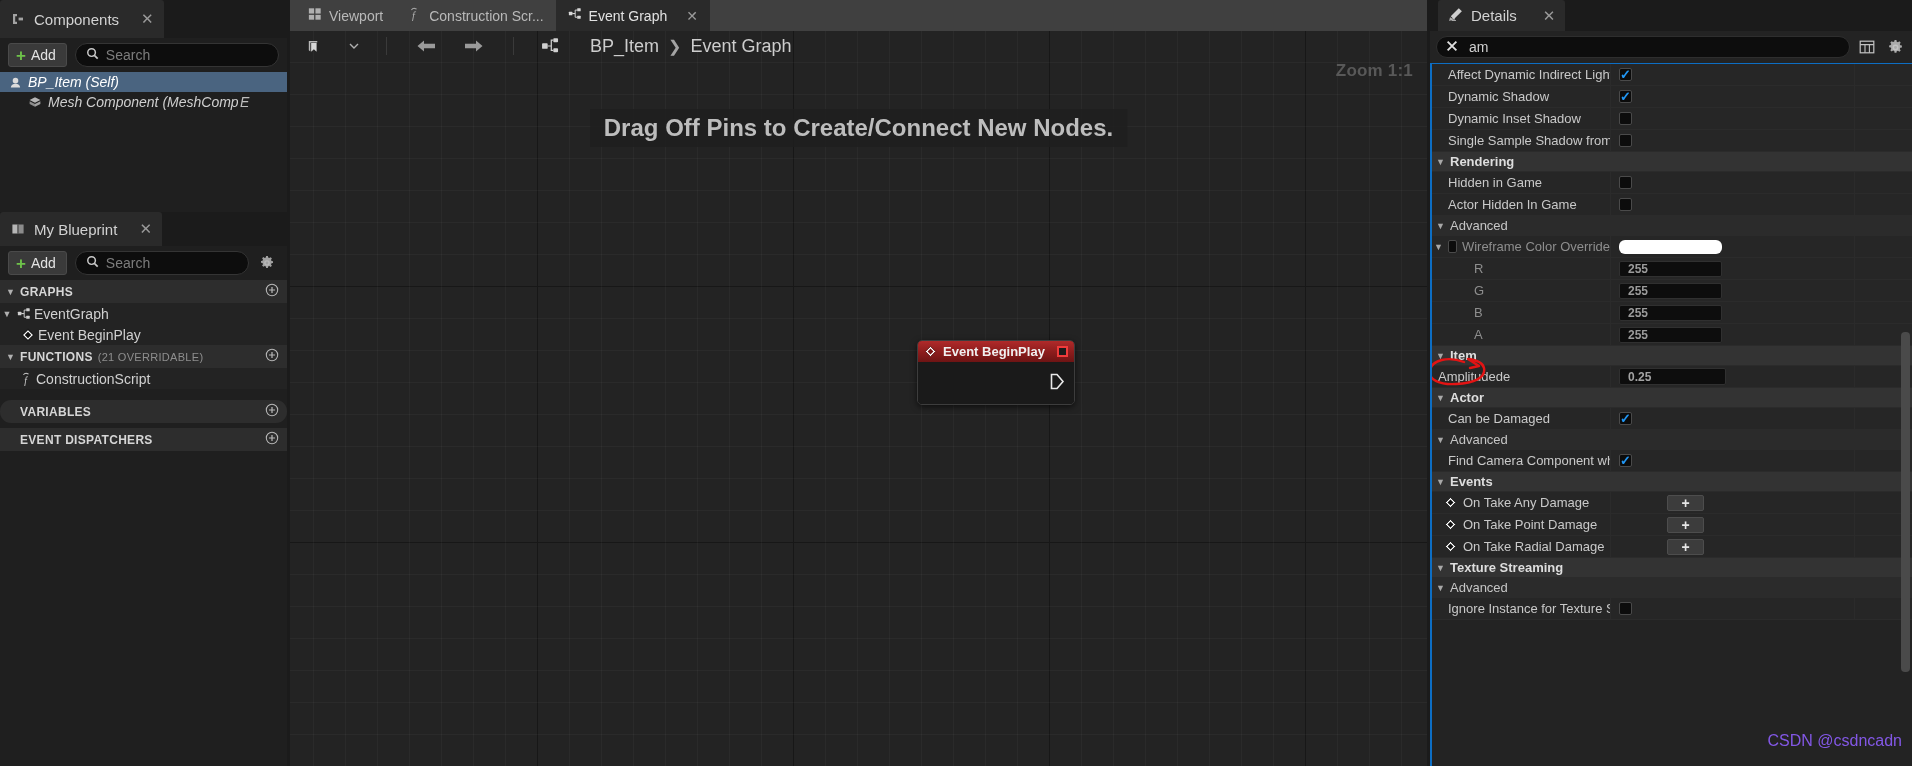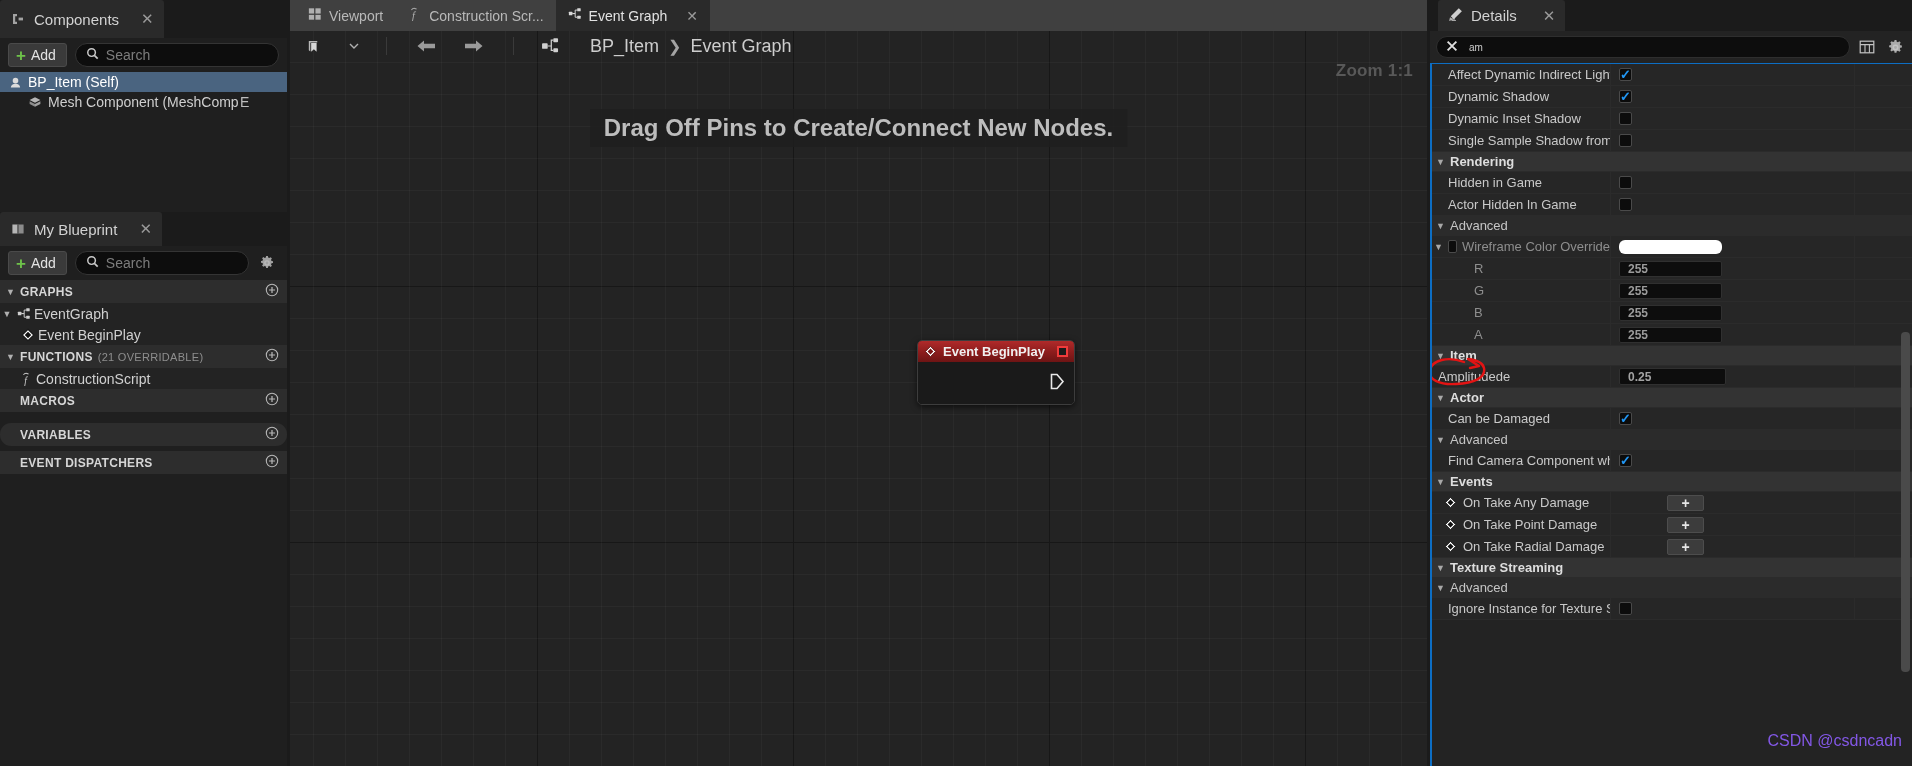--- a/index.html
+++ b/index.html
@@ -32,21 +32,21 @@
     font-size: 14px; color: #e3e3e3; cursor: pointer;
   }
   .add-btn .plus { color: #6ec24a; font-size: 17px; line-height: 1; font-weight: 700; }
   .searchbox {
     flex: 1; height: 24px; background: #0d0d0d; border: 1px solid #343434; border-radius: 12px;
     display: flex; align-items: center; gap: 7px; padding: 0 10px; color: #7d7d7d; font-size: 14px;
   }
   .gear-btn { width: 20px; height: 20px; display: flex; align-items: center; justify-content: center; cursor: pointer; }
 
   .tree { flex: 1; overflow: hidden; }
-  .tree-row { height: 20px; display: flex; align-items: center; font-size: 14px; color: #cfcfcf; padding-left: 4px; white-space: nowrap; }
+  .tree-row { height: 20px; display: flex; align-items: center; font-size: 14px; color: #cfcfcf; padding-left: 4px; white-space: nowrap; font-style: italic; }
   .tree-row.sel { background: #4a6480; color: #fff; }
   .tree-row .ico { width: 18px; display: inline-flex; align-items: center; justify-content: center; margin-right: 4px; }
 
   .spacer-fill { flex: 1; background: #1f1f1f; }
 
   
   .mbp { background: #1f1f1f; }
   .sec-row {
     height: 23px; display: flex; align-items: center; background: #2d2d2d;
     padding-left: 6px; font-size: 12px; font-weight: bold; color: #d6d6d6; letter-spacing: .3px;
@@ -108,21 +108,21 @@
 
   
   .details-col { width: 482px; height: 766px; background: #232323; flex: none; display: flex; flex-direction: column; position: relative; }
   .d-tabbar { height: 31px; background: #1b1b1b; display: flex; align-items: flex-end; padding-left: 8px; }
   .d-tab { height: 31px; background: #2a2a2a; display: flex; align-items: center; gap: 8px; padding: 0 10px; font-size: 15px; color: #d2d2d2; border-top-left-radius: 3px; border-top-right-radius: 3px; }
   .d-tab .tab-close { margin-left: 18px; color: #9a9a9a; font-size: 15px; cursor: pointer; }
 
   .d-search { height: 32px; display: flex; align-items: center; gap: 6px; padding: 0 6px; background: #232323; }
   .d-search .field {
     flex: 1; height: 22px; background: #0d0d0d; border: 1px solid #2e2e2e; border-radius: 11px;
-    display: flex; align-items: center; gap: 10px; padding: 0 8px; font-size: 10px; color: #cfcfcf;
+    display: flex; align-items: center; gap: 10px; padding: 0 8px; font-size: 14px; color: #cfcfcf;
   }
   .d-search .icobtn { width: 22px; height: 22px; display:flex; align-items:center; justify-content:center; cursor: pointer; color:#c3c3c3; }
 
   .d-list { flex: 1; position: relative; overflow: hidden; border-top: 1px solid #0d6ec4; }
   .blueline { position: absolute; left: 0; top: 0; bottom: 0; width: 2px; background: #0d6ec4; z-index: 3; }
 
   .prow { height: 22px; display: flex; align-items: center; position: relative; border-bottom: 1px solid #2b2b2b; background: #262626; }
   .prow .lab { width: 180px; padding-left: 18px; font-size: 13px; color: #c9c9c9; white-space: nowrap; overflow: hidden; }
   .prow .lab.dim { color: #8e8e8e; }
   .prow .lab.indent2 { padding-left: 44px; }
@@ -299,30 +299,20 @@
         <span class="ico">
           <svg width="15" height="14" viewBox="0 0 16 16">
               <path d="M4.5 3.2c1.4-1.8 3.6-2 5-1.2" stroke="#cfcfcf" stroke-width="1.2" fill="none"></path>
               <path d="M9.2 1.4l1.6.5-1.2 1.2z" fill="#cfcfcf"></path>
               <text x="5.5" y="13.5" font-size="11" font-style="italic" font-family="serif" fill="#cfcfcf">f</text>
             </svg>
         </span>
         <span>ConstructionScript</span>
       </div>
 
-      <div class="sec-row">
-        <span class="caret" style="visibility:hidden;">▼</span>
-        <span>MACROS</span>
-        <span class="addcircle">
-          <svg width="14" height="14" viewBox="0 0 16 16">
-              <circle cx="8" cy="8" r="6.5" fill="none" stroke="#b8b8b8" stroke-width="1.2"></circle>
-              <path d="M8 4.5v7M4.5 8h7" stroke="#b8b8b8" stroke-width="1.4"></path>
-            </svg>
-        </span>
-      </div>
       <div class="sec-row" style="margin-top:11px;border-radius:11px;">
         <span class="caret" style="visibility:hidden;">▼</span>
         <span>VARIABLES</span>
         <span class="addcircle">
           <svg width="14" height="14" viewBox="0 0 16 16">
               <circle cx="8" cy="8" r="6.5" fill="none" stroke="#b8b8b8" stroke-width="1.2"></circle>
               <path d="M8 4.5v7M4.5 8h7" stroke="#b8b8b8" stroke-width="1.4"></path>
             </svg>
         </span>
       </div>

